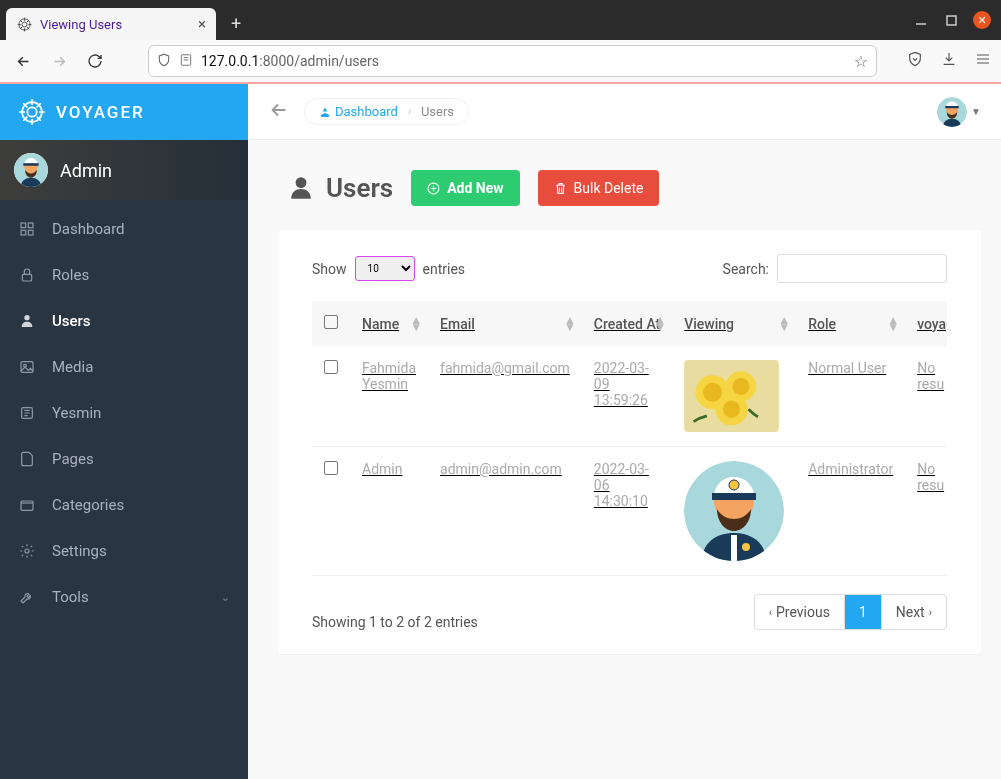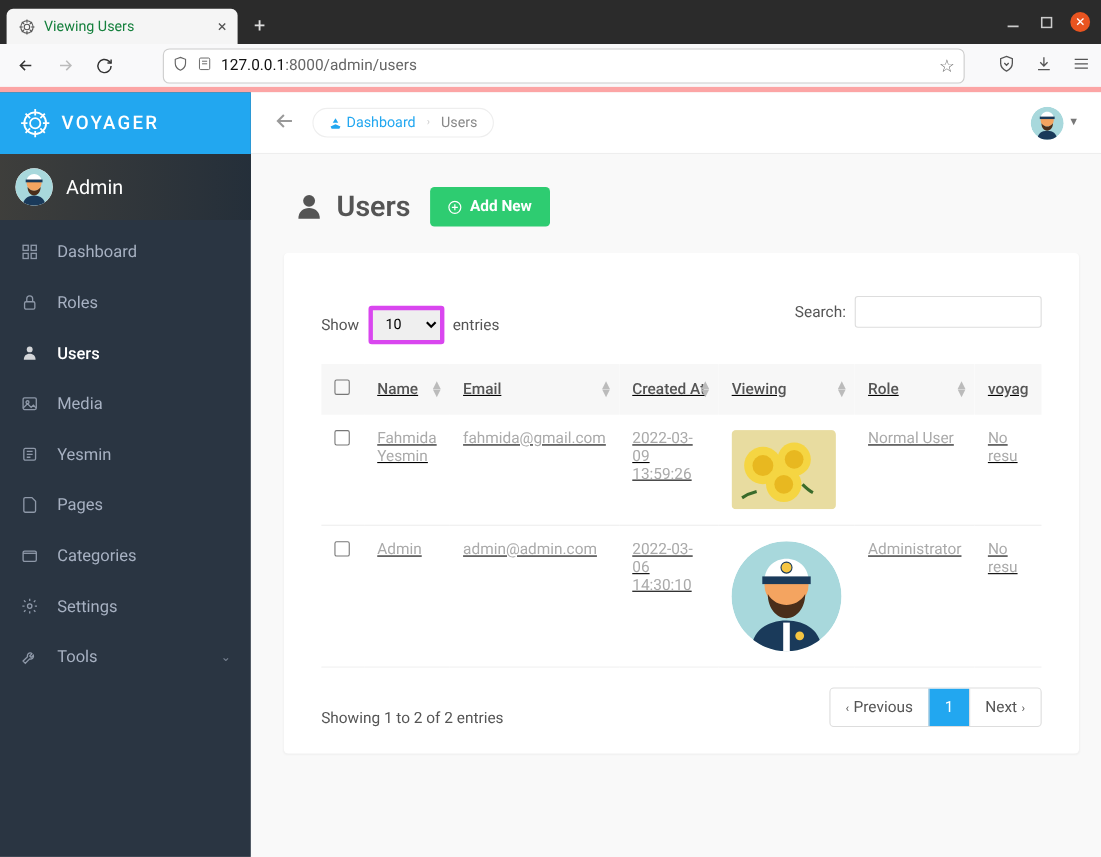--- a/index.html
+++ b/index.html
@@ -2,42 +2,42 @@
 <html><head>
   <meta charset="utf-8">
   <style>
     * { margin: 0; padding: 0; box-sizing: border-box; font-family: -apple-system, BlinkMacSystemFont, "Segoe UI", Roboto, "Helvetica Neue", Arial, sans-serif; }
     body { width: 1001px; height: 779px; overflow: hidden; background: #fff; }
 
     
     .titlebar { background: #2b2b2b; height: 40px; display: flex; align-items: center; padding: 0 6px; }
     .tab { background: #f5f5f5; border-radius: 6px 6px 0 0; height: 32px; margin-top: 8px; display: flex; align-items: center; padding: 0 10px; gap: 8px; min-width: 210px; }
     .tab .favicon { width: 16px; height: 16px; display:flex; align-items:center; justify-content:center; color:#555;}
-    .tab .title { font-size: 13px; color: #15803d; flex: 1; }
+    .tab .title { font-size: 13px; color: #4c1d95; flex: 1; }
     .tab .close { font-size: 15px; color: #555; }
     .newtab { color:#ddd; margin-left:8px; font-size:18px; margin-top:6px; width:24px; text-align:center;}
     .titlebar-spacer { flex: 1; }
     .win-btns { display: flex; gap: 14px; align-items:center; padding-right:4px;}
     .win-btn { width:16px; height:16px; display:flex; align-items:center; justify-content:center; color:#ccc;}
     .win-close { width:18px; height:18px; border-radius:50%; background:#e95420; color:#fff; display:flex; align-items:center; justify-content:center; font-size:11px;}
 
-    .urlbar-row { background: #f9f9fa; height: 44px; border-bottom:5px solid #fca5a5; display:flex; align-items:center; padding:0 10px; gap:10px;}
+    .urlbar-row { background: #f9f9fa; height: 44px; border-bottom:2px solid #fca5a5; display:flex; align-items:center; padding:0 10px; gap:10px;}
     .nav-btn { width:26px; height:26px; display:flex; align-items:center; justify-content:center; color:#333; border-radius:4px;}
     .nav-btn.disabled { color:#bbb; }
     .urlbar { flex:1; margin:0 20px 0 30px; height:32px; background:#fff; border:1px solid #ccc; border-radius:6px; display:flex; align-items:center; padding:0 8px; gap:8px;}
     .urlbar .lock { color:#666; font-size:13px;}
     .url-text { font-size:14px; color:#333; flex:1;}
     .url-host { color:#111; }
     .url-path { color:#666; }
     .star { color:#666; }
     .right-icons { display:flex; gap:18px; color:#444; align-items:center;}
 
     
     .app { display:flex; height: calc(779px - 40px - 44px); }
-    .sidebar { width:228px; background:#2a3542; color:#fff; display:flex; flex-direction:column; position:relative;}
+    .sidebar { width:248px; background:#2a3542; color:#fff; display:flex; flex-direction:column; position:relative;}
     .logo-bar { height:56px; background:#22a7f0; display:flex; align-items:center; gap:10px; padding:0 18px; font-weight:500; letter-spacing:2px; font-size:17px;}
     .logo-wheel { width:28px; height:28px; }
     .profile { height:60px; display:flex; align-items:center; gap:12px; padding:0 14px; position:relative; background:#1f2a36;}
     .profile::before { content:''; position:absolute; inset:0; background:linear-gradient(90deg, rgba(120,100,70,0.35), rgba(40,50,60,0.6)); z-index:0;}
     .profile > * { position:relative; z-index:1;}
     .avatar-sm { width:34px; height:34px; border-radius:50%; background:#fff;}
     .profile-name { font-size:18px; font-weight:400; color:#fff;}
     .nav { padding:6px 0; }
     .nav-item { display:flex; align-items:center; gap:16px; padding:14px 18px; color:#a7b1c2; font-size:15px; cursor:pointer;}
     .nav-item.active { color:#fff; font-weight:500;}
@@ -56,22 +56,22 @@
     .user-avatar { width:30px; height:30px; border-radius:50%; }
 
     .page-header { padding:30px 40px 14px; display:flex; align-items:center; gap:18px;}
     .page-title { font-size:26px; font-weight:600; color:#555; display:flex; align-items:center; gap:12px;}
     .btn { border:none; border-radius:4px; padding:10px 16px; font-size:14px; color:#fff; cursor:pointer; display:flex; align-items:center; gap:7px;}
     .btn-green { background:#2ecc71;font-weight:bold; }
     .btn-red { background:#e74c3c; }
 
     .panel { background:#fff; margin:10px 20px 20px 30px; border-radius:4px; padding:24px 34px; box-shadow:0 1px 2px rgba(0,0,0,0.04);}
     .table-controls { display:flex; align-items:center; justify-content:space-between; font-size:14px; color:#555; margin-bottom:18px;}
-    .show-entries { display:flex; align-items:center; gap:8px;margin-top:24px;}
-    .show-entries select { padding:5px 18px 5px 8px; border:4px solid #d946ef; border-radius:3px; font-size:13px;}
+    .show-entries { display:flex; align-items:center; gap:8px;}
+    .show-entries select { padding:5px 18px 5px 8px; border:1px solid #d946ef; border-radius:3px; font-size:10px;}
     .search-box { display:flex; align-items:center; gap:8px;}
     .search-box input { border:1px solid #ddd; border-radius:3px; padding:6px 8px; width:170px; font-size:13px;}
 
     table.data { width:100%; border-collapse:collapse; }
     table.data thead th { background:#f7f7f7; text-align:left; padding:14px 12px; font-weight:500; color:#555; font-size:14px; position:relative; white-space:nowrap;}
     table.data thead th .sort { position:absolute; right:6px; top:50%; transform:translateY(-50%); color:#bbb; font-size:12px; line-height:7px;}
     table.data tbody td { padding:14px 12px; font-size:14px; color:#aaa; border-bottom:1px solid #eee; vertical-align:top;}
     .chk { width:14px; height:14px; border:1.5px solid #777; display:inline-block; border-radius:2px;}
     .thumb { width:95px; height:72px; border-radius:4px; object-fit:cover; display:block;}
     .avatar-img { width:100px; height:100px; border-radius:50%; display:block;}
@@ -308,20 +308,26 @@
             <path d="M3 22c0-6 4-9 9-9s9 3 9 9"></path>
           </svg>
         <span>Users</span>
       </div>
       <button class="btn btn-green">
         <svg width="13" height="13" viewBox="0 0 24 24" fill="#fff">
             <circle cx="12" cy="12" r="10" fill="none" stroke="#fff" stroke-width="2"></circle>
             <path d="M12 7v10M7 12h10" stroke="#fff" stroke-width="2"></path>
           </svg>
         <span>Add New</span>
+      </button>
+      <button class="btn btn-red">
+        <svg width="13" height="15" viewBox="0 0 24 24" fill="none" stroke="#fff" stroke-width="2">
+            <path d="M4 6h16M9 6V3h6v3M6 6l1 15h10l1-15M10 10v8M14 10v8"></path>
+          </svg>
+        <span>Bulk Delete</span>
       </button>
     </div>
 
     <div class="panel">
       <div class="table-controls">
         <div class="show-entries">
           <span>Show</span>
           <select><option>10</option></select>
           <span>entries</span>
         </div>

